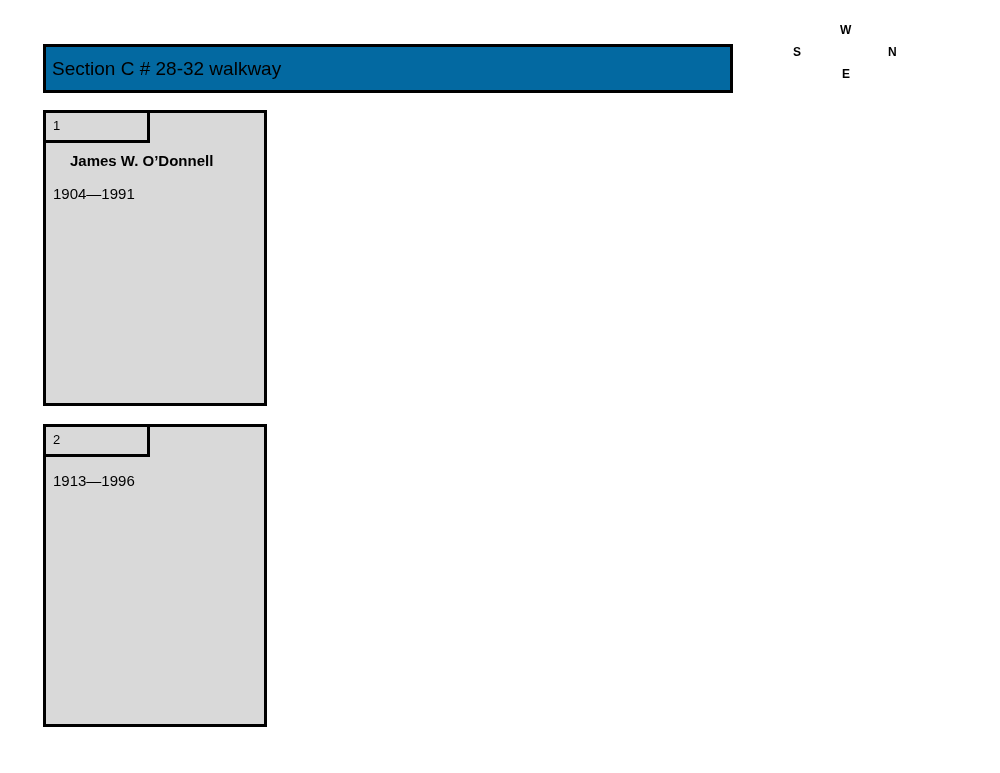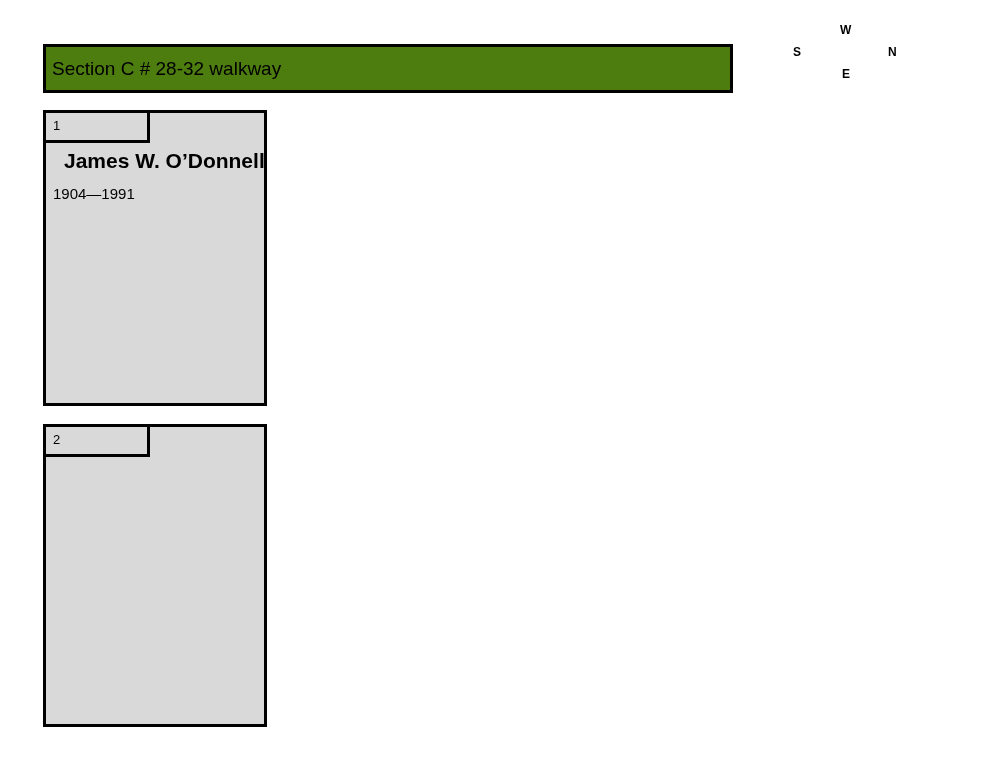--- a/index.html
+++ b/index.html
@@ -18,21 +18,21 @@
 
   
   .title-box {
     position: absolute;
     left: 43px;
     top: 44px;
     width: 690px;
     height: 49px;
     box-sizing: border-box;
     border: 3px solid #000000;
-    background: #4d7c0f;
+    background: #0369a1;
     display: flex;
     align-items: center;
     padding-left: 6px;
   }
   .title-box .title-text {
     font-size: 19px;
     line-height: 1;
     white-space: nowrap;
   }
 
@@ -74,22 +74,22 @@
     border-right: 3px solid #000000;
     border-bottom: 3px solid #000000;
     background: #d9d9d9;
     padding: 3px 0 0 7px;
   }
   .plot-number {
     font-size: 13px;
     line-height: 1.2;
   }
   .plot-name {
-    margin: 9px 6px 0 18px;
-    font-size: 21px;
+    margin: 9px 6px 0 24px;
+    font-size: 15px;
     font-weight: 700;
     line-height: 18px;
     white-space: nowrap;
   }
   .plot-years {
     margin: 15px 6px 0 7px;
     font-size: 15px;
     line-height: 18px;
     white-space: nowrap;
   }
@@ -113,13 +113,14 @@
     <span class="plot-number">1</span>
   </div>
   <div class="plot-name">James W. O’Donnell</div>
   <div class="plot-years">1904—1991</div>
 </div>
 
 <div class="plot-card plot-2">
   <div class="plot-badge">
     <span class="plot-number">2</span>
   </div>
+  <div class="plot-years">1913—1996</div>
 </div>
 
 </body></html>

